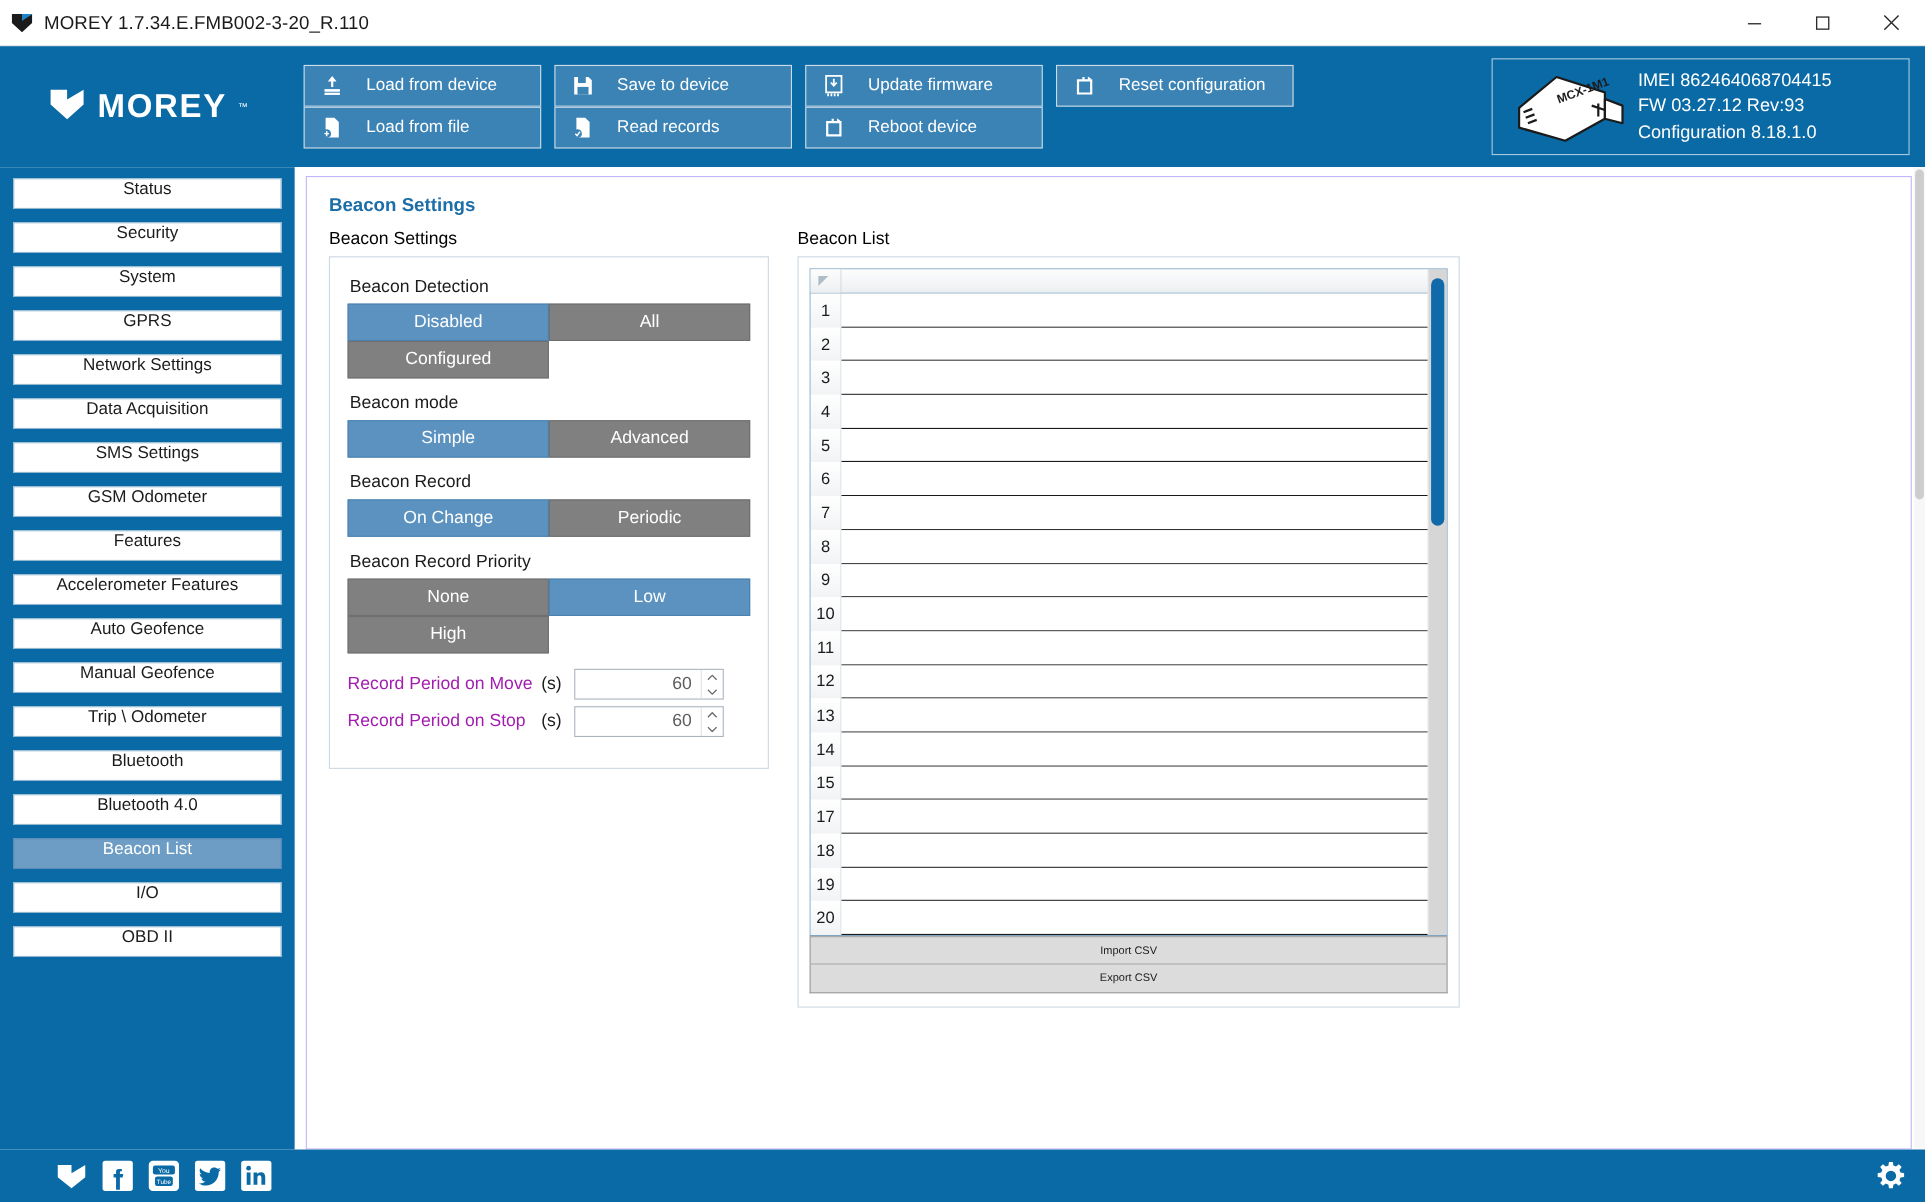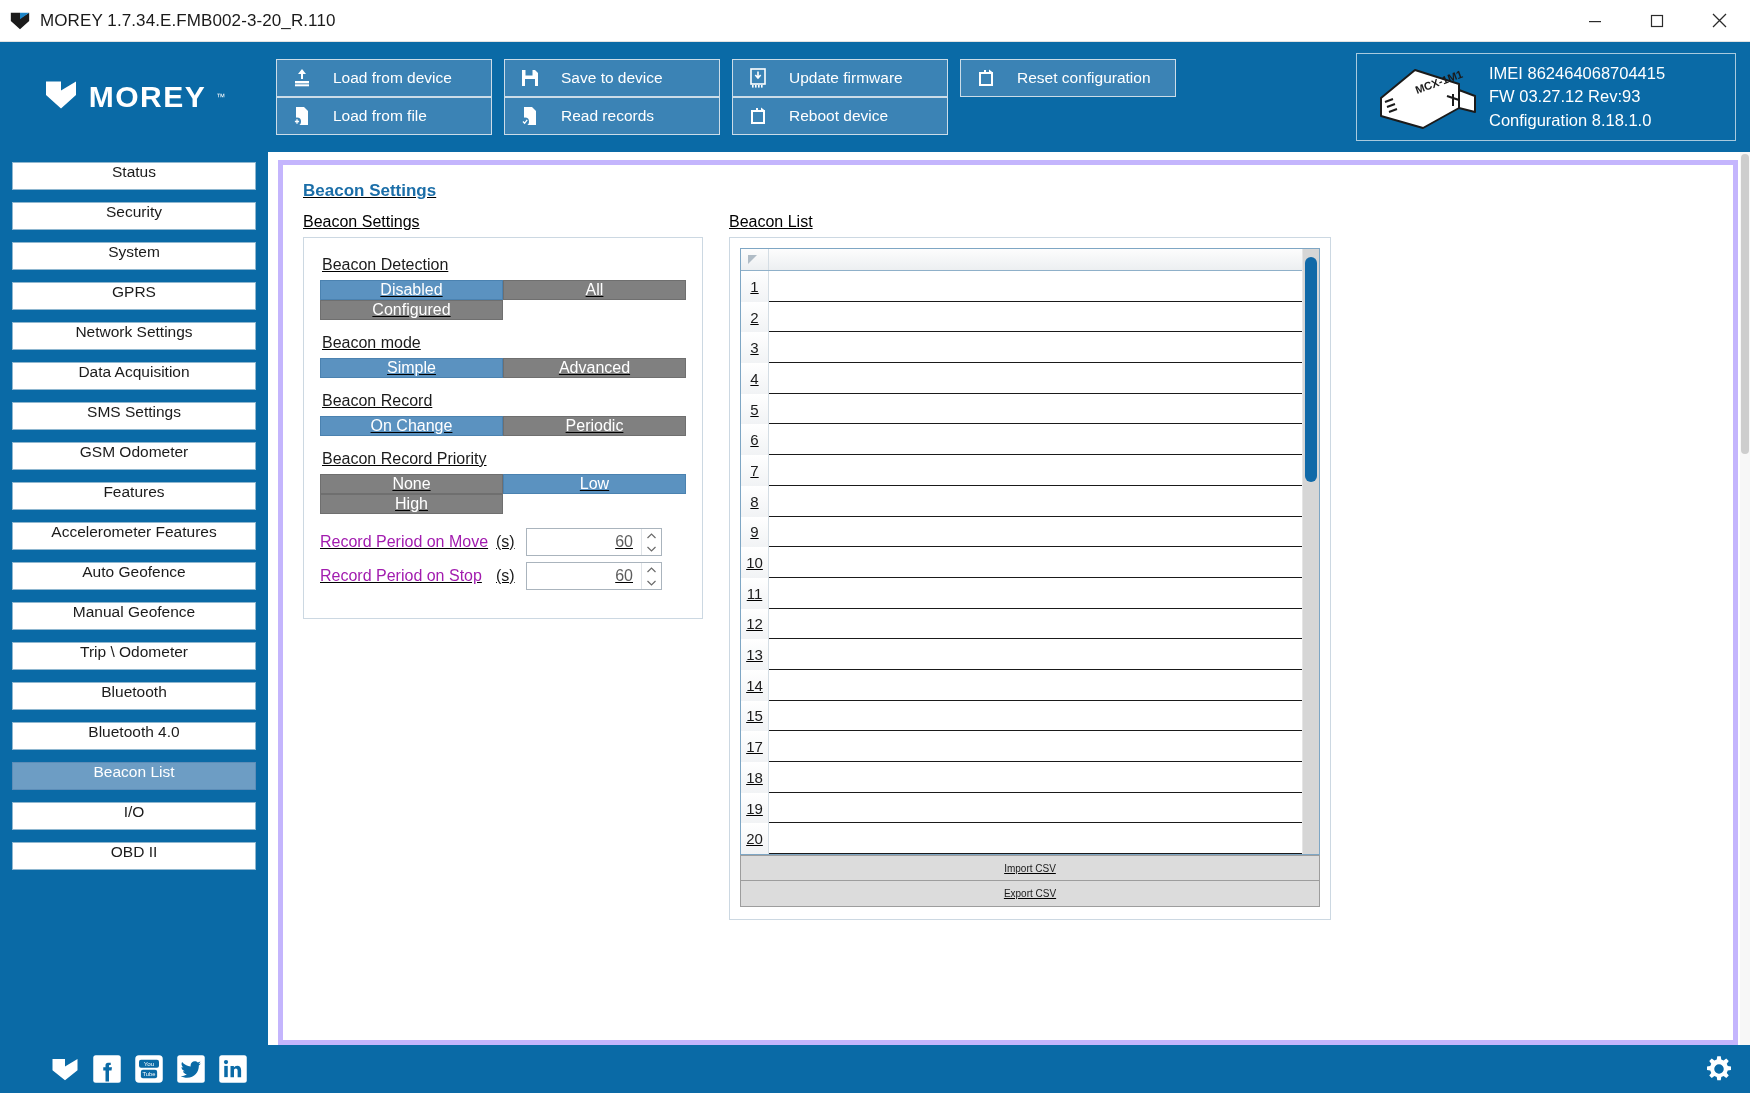--- a/index.html
+++ b/index.html
@@ -124,25 +124,24 @@
   }
 
   .content {
     flex: 1 1 auto;
     position: relative;
     background: #ffffff;
     padding: 8px 12px 0 10px;
     overflow: hidden;
   }
   .content-inner {
-    border: 5px solid #c4b5fd;
+    border: 1px solid #c4b5fd;
     height: 100%;
     position: relative;
     padding: 16px 14px 10px 14px;
-    text-decoration: underline;
   }
 
   .outer-title {
     color: #1b6ea8; font-weight: bold; font-size: 17px;
     margin: 0 0 6px 6px;
   }
 
   .panels { display: flex; gap: 26px; align-items: flex-start; padding: 6px 0 0 6px;}
 
   
@@ -153,21 +152,21 @@
     padding: 18px 16px 22px 16px;
     margin-top: 6px;
   }
   .fieldlabel {
     font-size: 16px; color: #1b1b1b;
     margin: 0 0 6px 2px;
   }
   .seg-wrap { display: flex; flex-wrap: wrap; margin-bottom: 14px; }
   .seg {
     width: 50%;
-    height: 20px;
+    height: 34px;
     background: #808080;
     border: 1px solid #6f6f6f;
     color: #ffffff;
     font-size: 16px;
     display: flex; align-items: center; justify-content: center;
     cursor: pointer;
   }
   .seg.on { background: #5b92c0; border-color: #4b82b0; }
   .seg.blank { background: transparent; border: none; cursor: default; }
 

